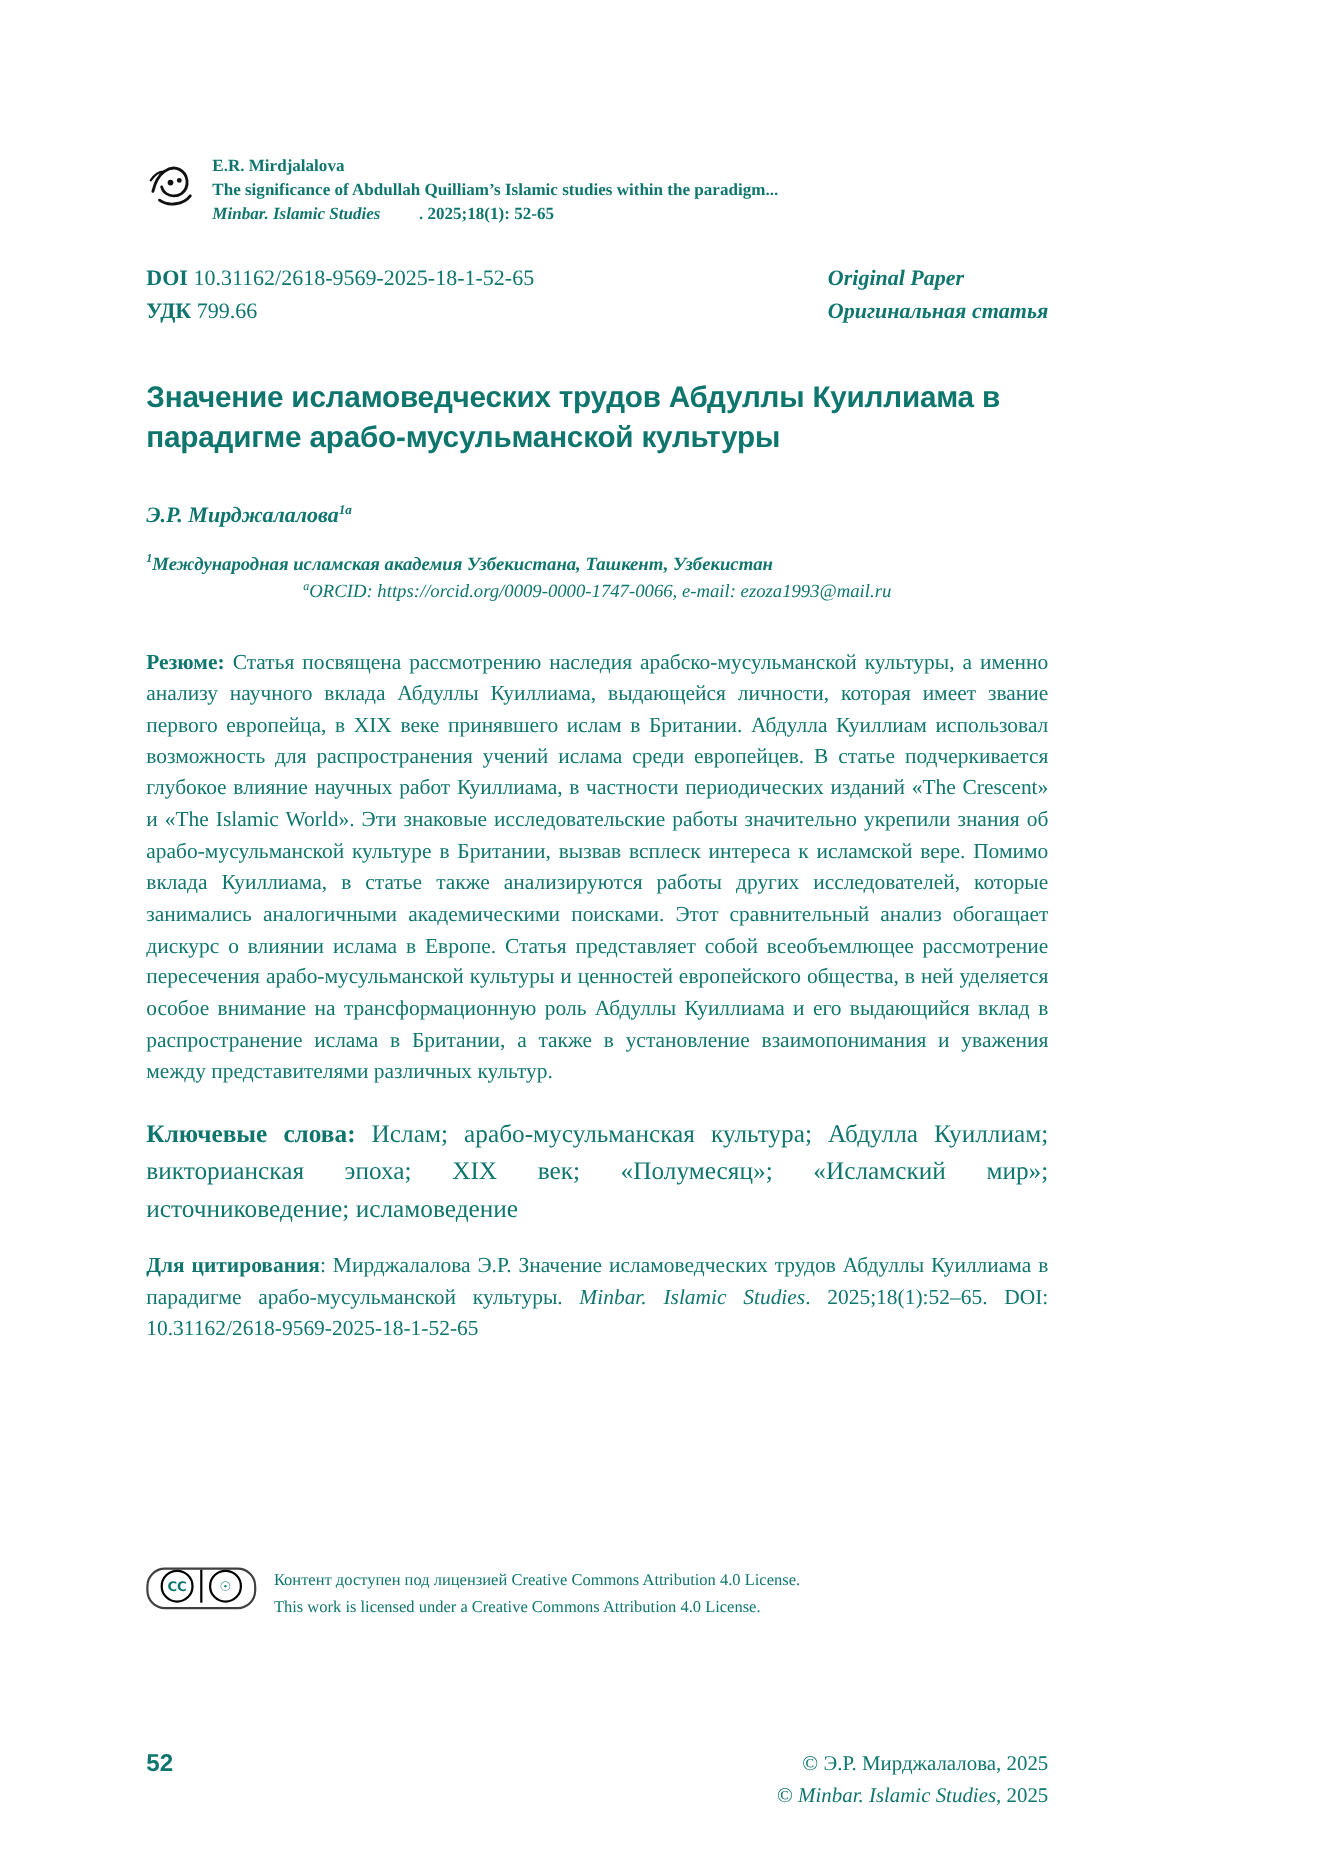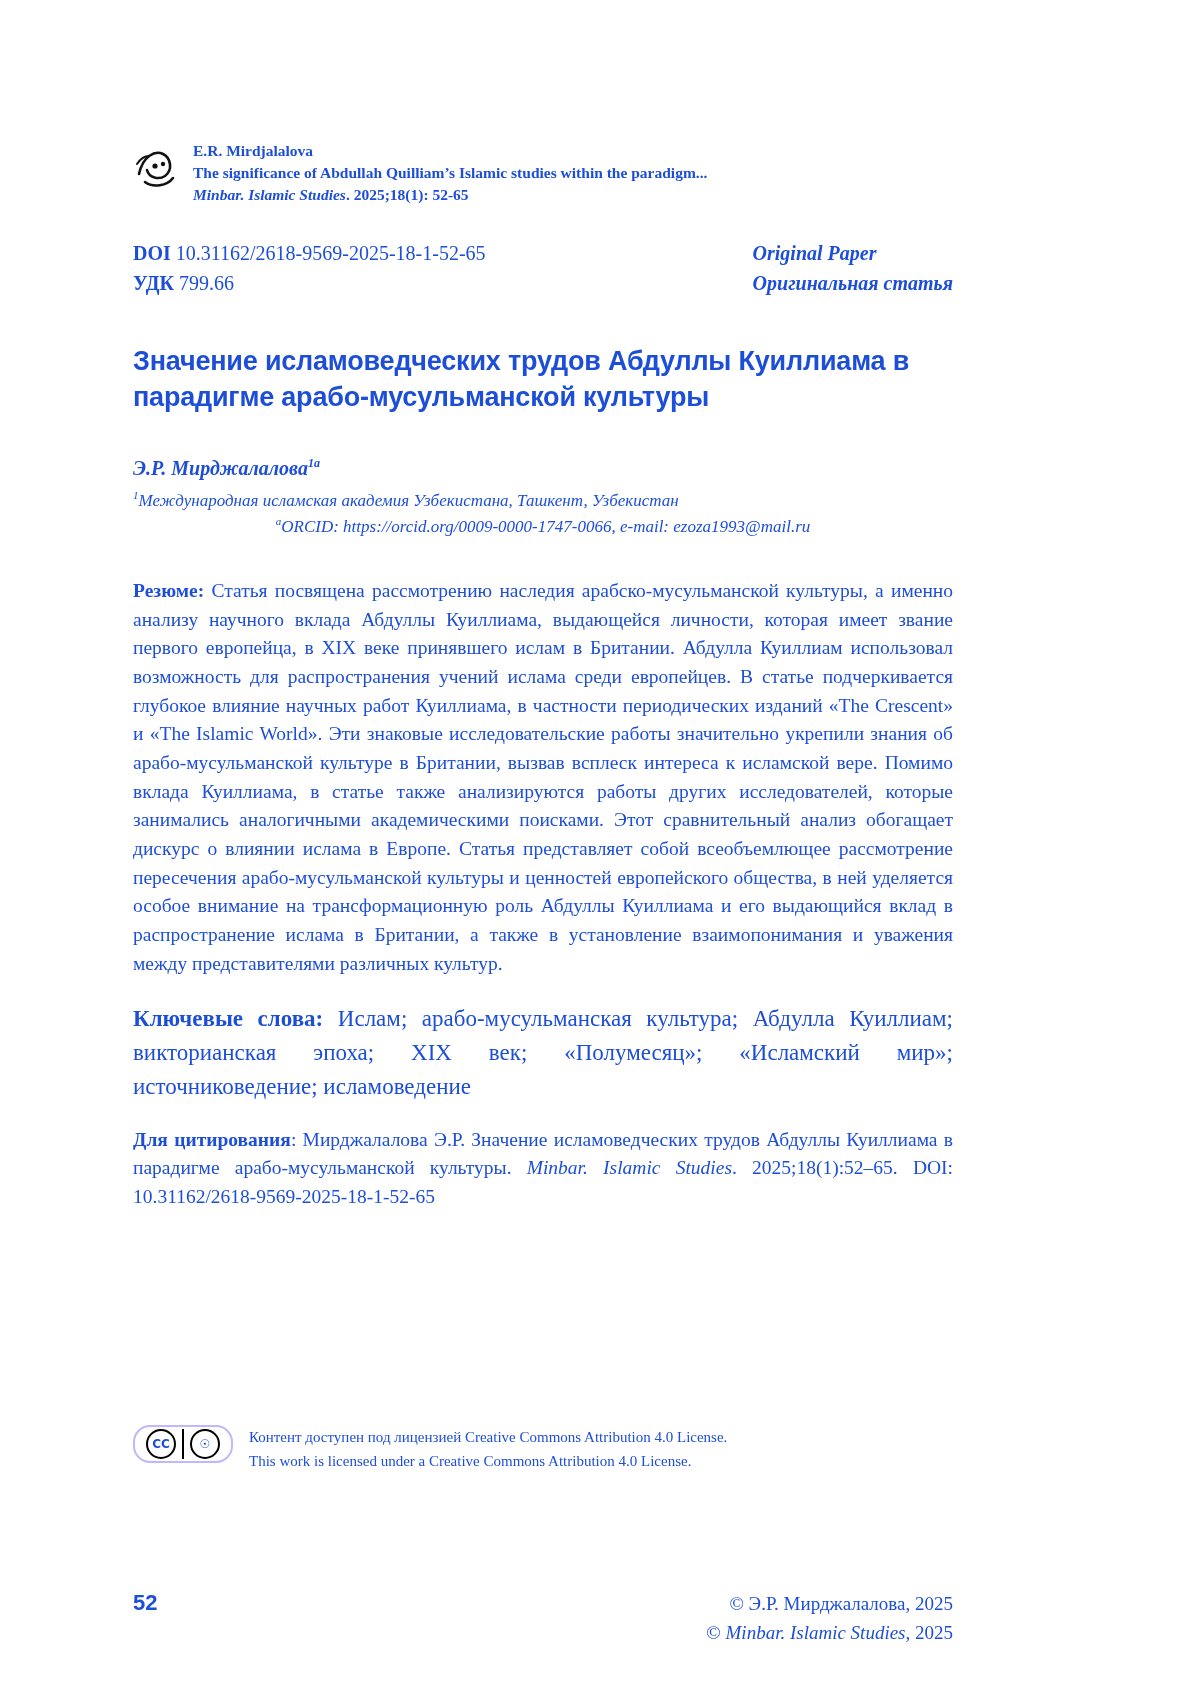--- a/index.html
+++ b/index.html
@@ -7,21 +7,21 @@
     padding: 0;
     background: #ffffff;
   }
   .page {
     position: relative;
     width: 1200px;
     height: 1701px;
     margin: 0 auto;
     background: #ffffff;
     font-family: "Liberation Serif", serif;
-    color: #1d4ed8;
+    color: #0f766e;
     box-sizing: border-box;
   }
   .content {
     position: absolute;
     left: 133px;
     top: 140px;
     width: 820px;
   }
 
   
@@ -37,21 +37,21 @@
     margin-top: 4px;
   }
   .runhead-lines {
     font-size: 15.5px;
     line-height: 1.42;
     font-weight: bold;
   }
   .runhead-lines .l1 { font-weight: bold; }
   .runhead-lines .l2 { font-weight: bold; }
   .runhead-lines .l3 { font-weight: bold; font-style: italic; }
-  .runhead-lines .l3 .nonital { font-style: normal; }
+  .runhead-lines .l3 .nonital { font-style: normal; margin-left: 35px; }
 
   
   .meta-row {
     display: flex;
     justify-content: space-between;
     align-items: flex-start;
     margin-top: 32px;
     gap: 32px;
   }
   .meta-left { font-size: 20px; line-height: 1.5; }
@@ -76,24 +76,25 @@
 
   
   .authors {
     margin-top: 40px;
     font-size: 20px;
     font-weight: bold;
     font-style: italic;
   }
   .authors sup { font-size: 12px; vertical-align: super; }
   .affil {
-    margin-top: 9px;
+    margin-top: 21px;
     font-size: 17px;
     font-style: italic;
     line-height: 1.45;
+    font-weight: bold;
   }
   .affil sup { font-size: 11px; vertical-align: super; font-style: italic;}
   .orcid {
     font-size: 17px;
     font-style: italic;
     line-height: 1.45;
     text-align: center;
   }
   .orcid sup { font-size: 11px; vertical-align: super; }
 
@@ -131,24 +132,23 @@
     left: 133px;
     top: 1425px;
     width: 820px;
     display: flex;
     align-items: flex-start;
     gap: 16px;
   }
   .cc-badge {
     width: 96px;
     height: 34px;
-    border: 2px solid #c4b5fd;
+    border: 2px solid #404040;
     border-radius: 17px;
     display: flex;
-    align-items: center;
     justify-content: center;
     gap: 6px;
     flex: 0 0 96px;
     background: #fff;
   }
   .cc-circle {
     width: 26px;
     height: 26px;
     border-radius: 50%;
     border: 2px solid #000;

